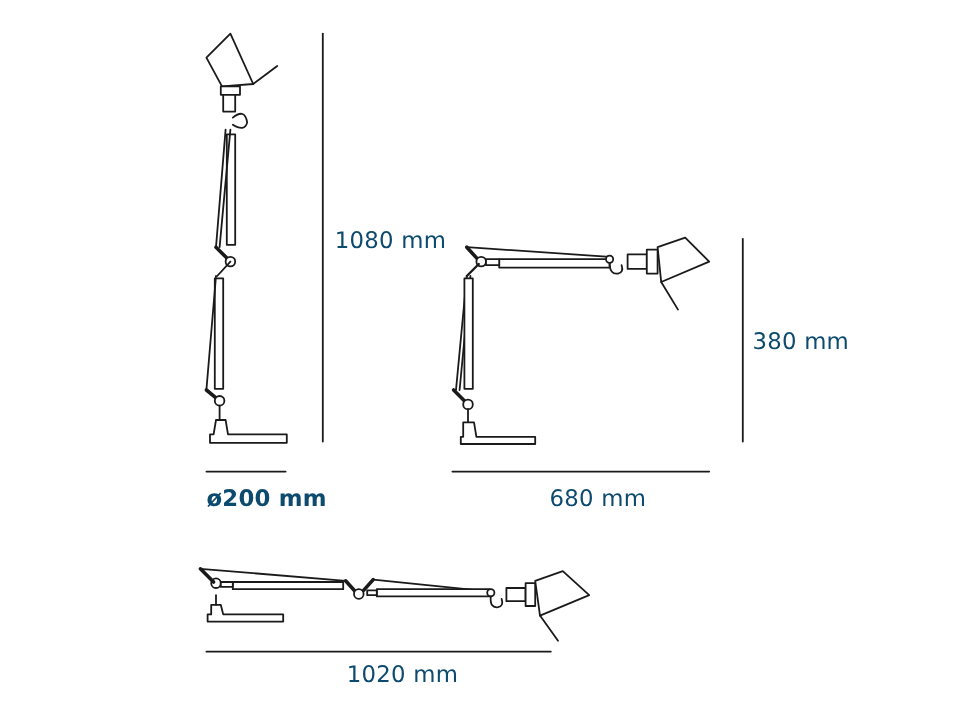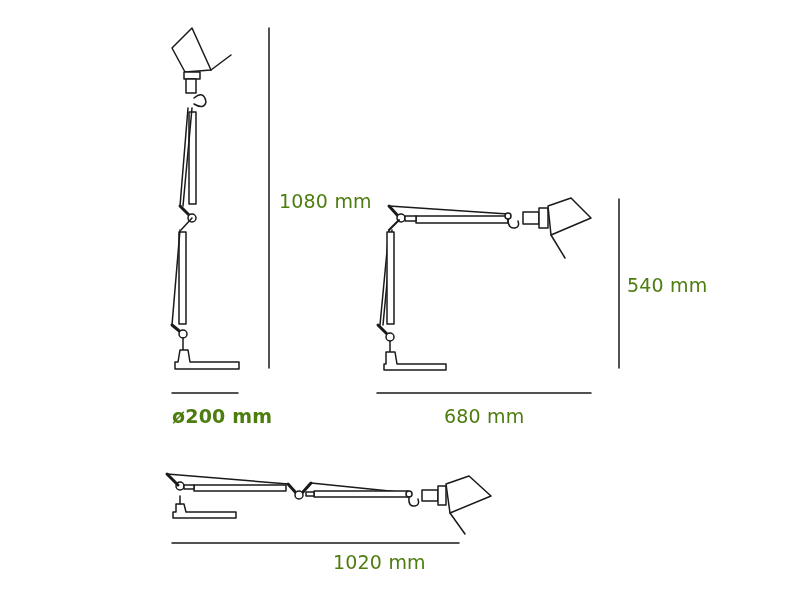--- a/index.html
+++ b/index.html
@@ -1,18 +1,18 @@
 <!DOCTYPE html>
 <html><head>
 <meta charset="utf-8">
 <style>
   html, body { margin: 0; padding: 0; background: #ffffff; }
   body { width: 800px; height: 600px; position: relative; overflow: hidden; font-family: "DejaVu Sans", sans-serif; }
   svg.drawing { position: absolute; left: 0; top: 0; }
-  .lbl { position: absolute; font-size: 19px; color: #4d7c0f; white-space: nowrap; letter-spacing: 0.2px; }
+  .lbl { position: absolute; font-size: 19px; color: #0c4a6e; white-space: nowrap; letter-spacing: 0.2px; }
 </style>
 </head>
 <body>
 
 <svg class="drawing" width="800" height="600" viewBox="0 0 800 600" xmlns="http://www.w3.org/2000/svg">
   <g fill="none" stroke="#1a1a1a" stroke-width="1.5" stroke-linejoin="round" stroke-linecap="round">
 
     <g>
 
       <polygon points="172,48 192,28 211,70 185,72" fill="#fff"></polygon>
@@ -93,15 +93,15 @@
       <polygon points="446,484 469,476 491,496 450,513" fill="#fff"></polygon>
       <line x1="450" y1="513" x2="465" y2="534"></line>
     </g>
 
     <line x1="172" y1="543" x2="459" y2="543"></line>
   </g>
 </svg>
 
 <div class="lbl" style="left:279px; top:190px;">1080 mm</div>
 <div class="lbl" style="left:172px; top:405px;font-weight:bold;">ø200 mm</div>
-<div class="lbl" style="left:627px; top:274px;">540 mm</div>
-<div class="lbl" style="left:444px; top:405px;">680 mm</div>
-<div class="lbl" style="left:289px; top:551px;margin-left:44px;">1020 mm</div>
+<div class="lbl" style="left:627px; top:274px;">380 mm</div>
+<div class="lbl" style="left:458px; top:405px;">680 mm</div>
+<div class="lbl" style="left:289px; top:551px;">1020 mm</div>
 
 </body></html>

